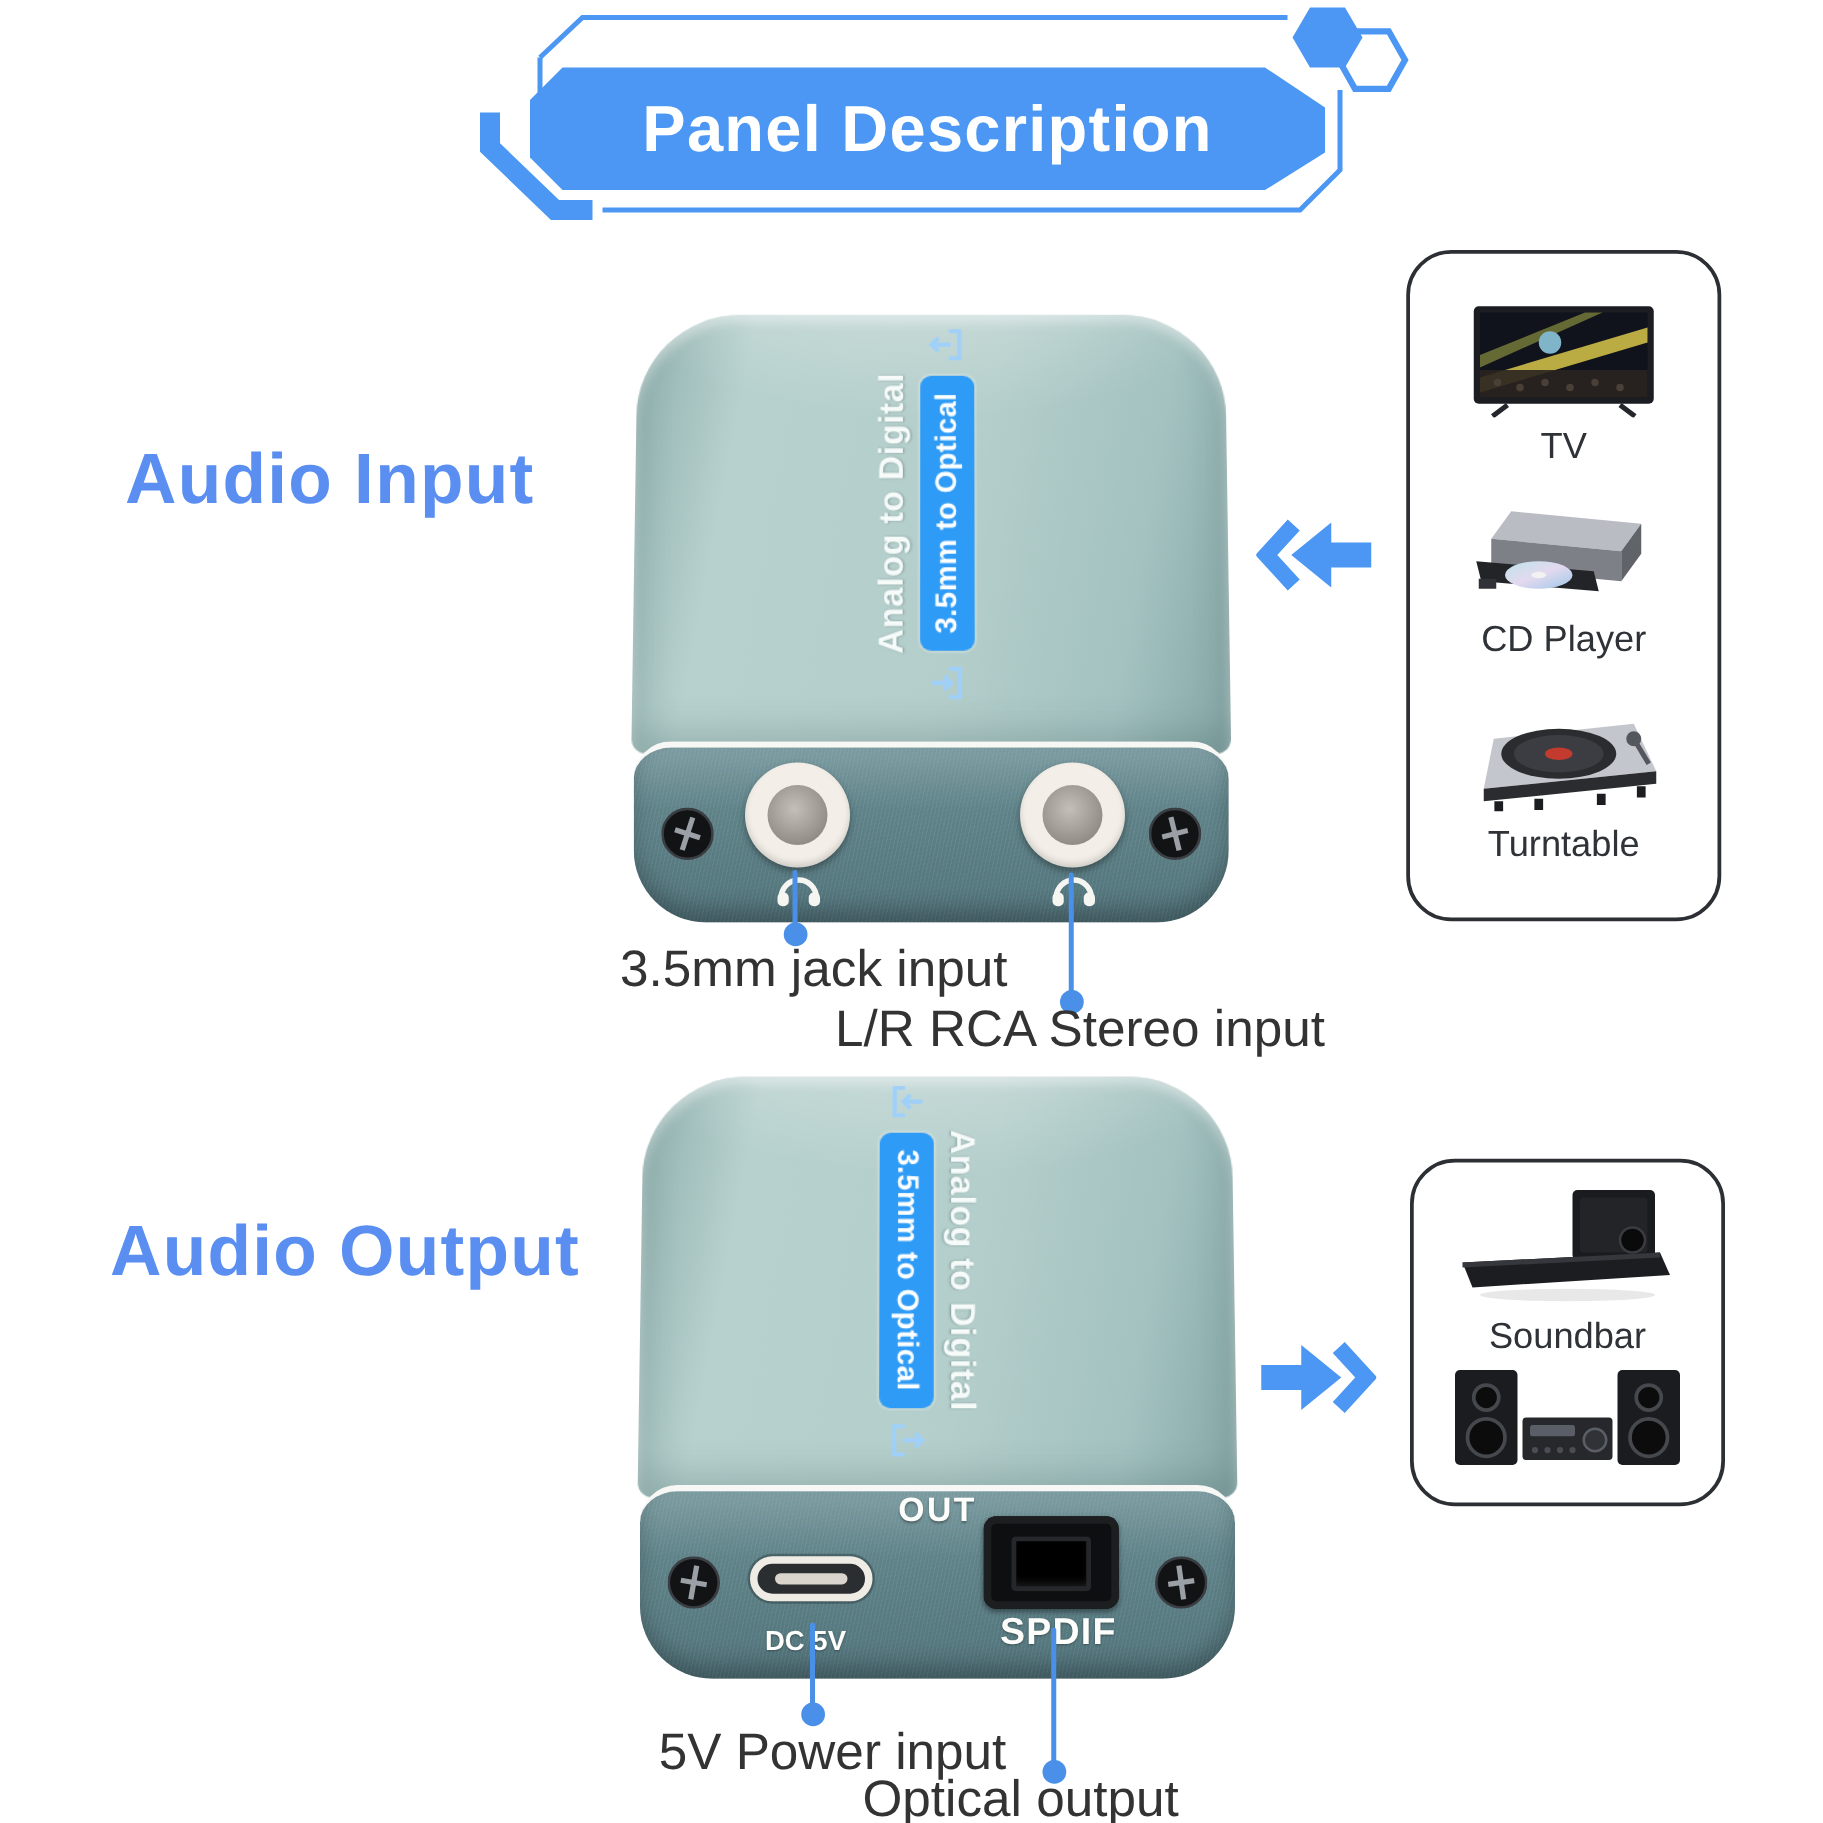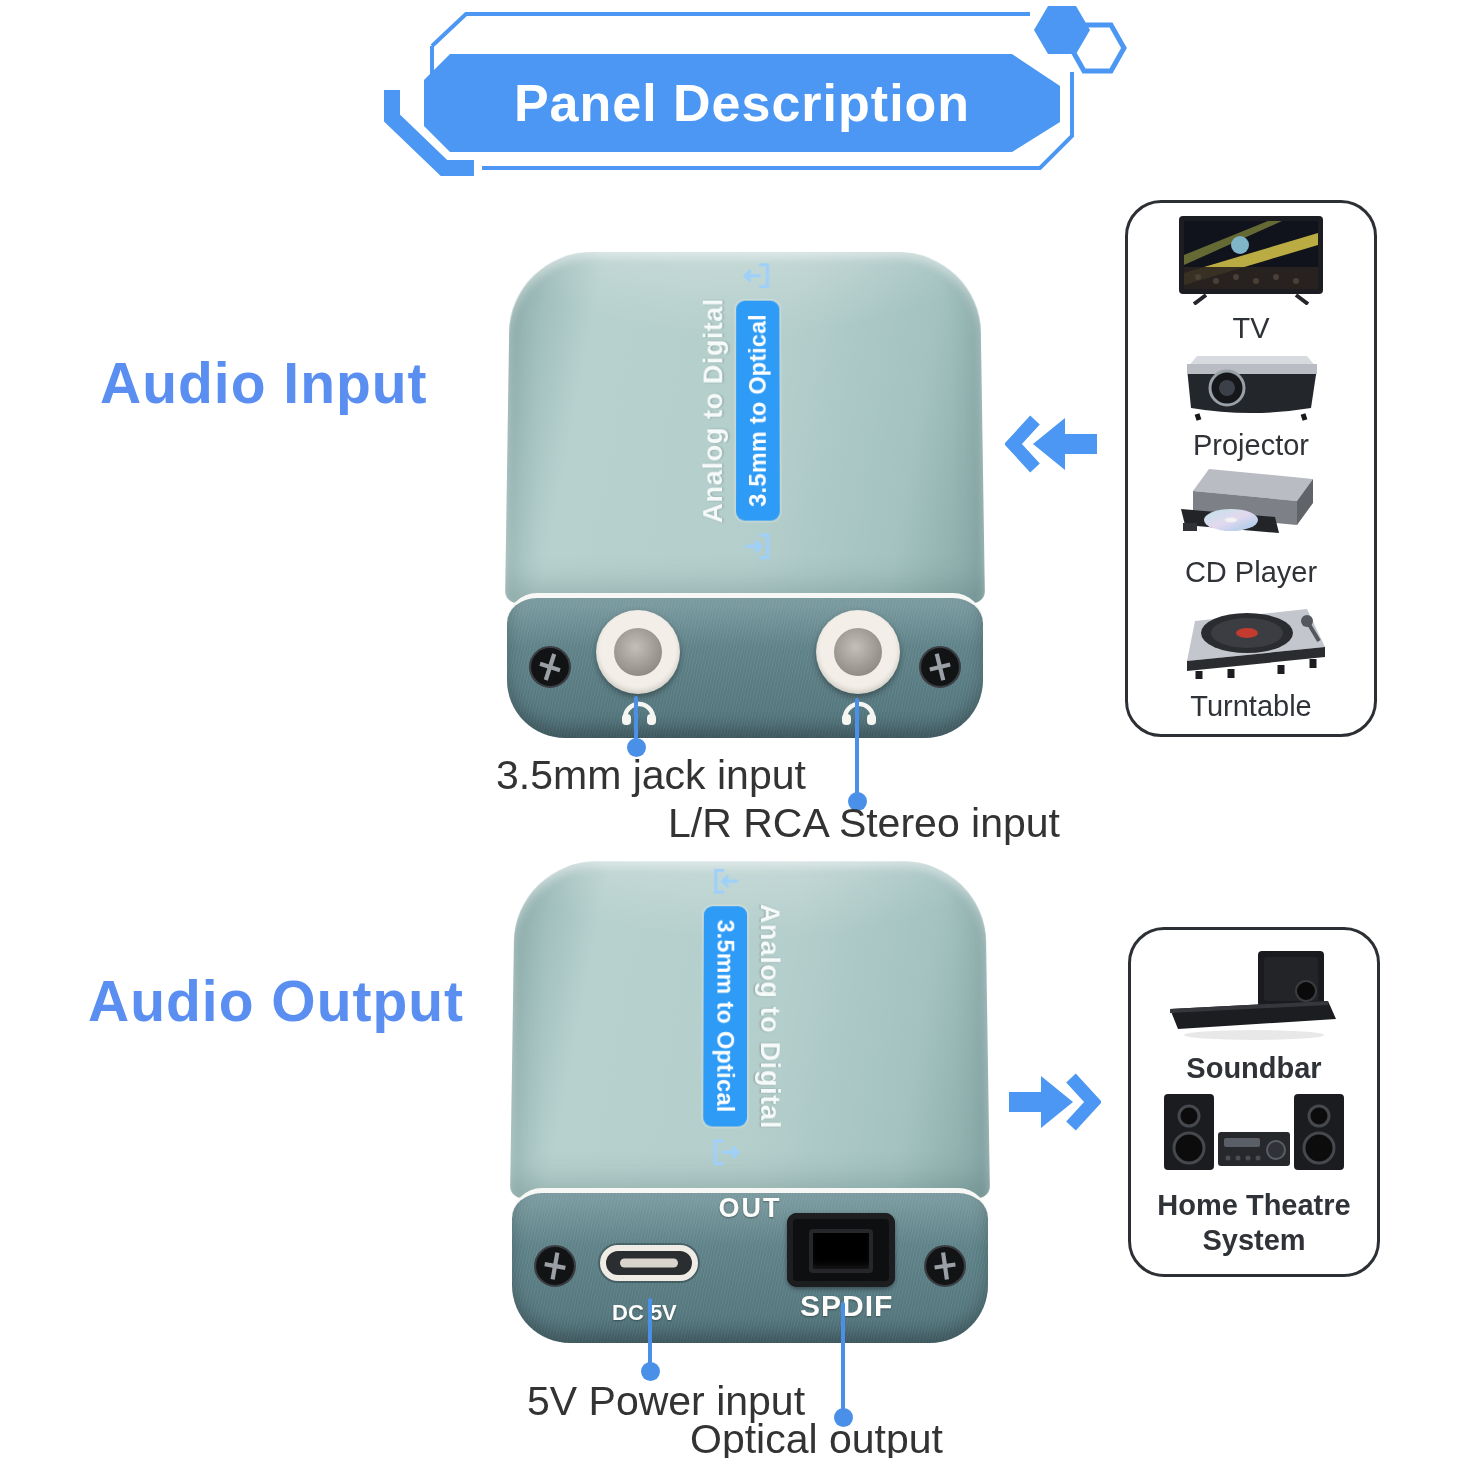--- a/index.html
+++ b/index.html
@@ -200,31 +200,20 @@
             <circle cx="58" cy="62" r="3"></circle>
             <circle cx="78" cy="66" r="3"></circle>
             <circle cx="98" cy="62" r="3"></circle>
             <circle cx="118" cy="66" r="3"></circle>
           </g>
         <path d="M28,80 l-12,9 M118,80 l12,9" stroke="#24262b" stroke-width="4"></path>
       </svg>
       <div class="side-label">TV</div>
     </div>
     <div class="side-item">
-      <svg width="152" height="76" viewBox="0 0 152 76">
-        <polygon points="22,10 132,10 142,22 12,22" fill="#d7dade"></polygon>
-        <path d="M12,22 H142 L136,62 Q76,72 16,62 Z" fill="#23262b"></path>
-        <rect x="12" y="18" width="130" height="10" fill="#b9bdc3"></rect>
-        <circle cx="52" cy="42" r="17" fill="#15171a" stroke="#9aa0a8" stroke-width="3"></circle>
-        <circle cx="52" cy="42" r="8" fill="#3c4049"></circle>
-        <path d="M22,68 l2,6 M128,68 l2,6" stroke="#17181b" stroke-width="5"></path>
-      </svg>
-      <div class="side-label">Projector</div>
-    </div>
-    <div class="side-item">
       <svg width="152" height="86" viewBox="0 0 152 86">
         <defs>
           <linearGradient id="cd" x1="0" y1="0" x2="1" y2="1">
             <stop offset="0" stop-color="#bfe3ea"></stop>
               <stop offset=".5" stop-color="#e3d9ef"></stop>
               <stop offset="1" stop-color="#9fc8e8"></stop>
           </linearGradient>
         </defs>
         <polygon points="34,6 138,16 122,38 18,28" fill="#b9bcc2"></polygon>
         <polygon points="18,28 122,38 122,62 18,52" fill="#7d8087"></polygon>
@@ -299,21 +288,21 @@
 
   <div class="callout-line" style="left:841px; top:1302px; height:112px;"></div>
   <div class="callout-dot" style="left:834px; top:1408px;"></div>
   <div class="callout-label" style="left:690px; top:1416px;">Optical output</div>
 
   <svg class="arrow-svg" style="left:1005px; top:1066px;" width="96" height="72" viewBox="0 0 96 72">
     <path d="M66,12 L88,36 L66,60" fill="none" stroke="var(--accent,#4b97f3)" stroke-width="13"></path>
     <polygon points="68,36 36,10 36,26 4,26 4,46 36,46 36,62" fill="var(--accent,#4b97f3)"></polygon>
   </svg>
 
-  <div class="side-panel" style="left:1128px; top:927px; width:252px; height:350px;font-weight:bold;">
+  <div class="side-panel" style="left:1128px; top:927px; width:252px; height:278px;">
     <div class="side-item">
       <svg width="180" height="98" viewBox="0 0 180 98">
         <rect x="94" y="4" width="66" height="56" rx="4" fill="#1a1b1e"></rect>
         <rect x="100" y="10" width="54" height="44" rx="3" fill="#232428"></rect>
         <circle cx="142" cy="44" r="10" fill="#0a0a0b" stroke="#3a3c40" stroke-width="2"></circle>
         <polygon points="6,62 164,54 172,72 14,82" fill="#1c1d20"></polygon>
         <polygon points="6,62 164,54 164,58 6,66" fill="#35373c"></polygon>
         <ellipse cx="90" cy="88" rx="70" ry="5" fill="#e8e8e8"></ellipse>
       </svg>
       <div class="side-label">Soundbar</div>
@@ -329,17 +318,16 @@
         <rect x="56" y="42" width="72" height="34" rx="3" fill="#26282c"></rect>
         <rect x="62" y="48" width="36" height="9" rx="2" fill="#5a5e66"></rect>
         <circle cx="114" cy="60" r="9" fill="#303237" stroke="#5a5e66" stroke-width="2"></circle>
         <g fill="#4a4d53">
             <circle cx="66" cy="68" r="2.5"></circle>
             <circle cx="76" cy="68" r="2.5"></circle>
             <circle cx="86" cy="68" r="2.5"></circle>
             <circle cx="96" cy="68" r="2.5"></circle>
           </g>
       </svg>
-      <div class="side-label">Home Theatre System</div>
     </div>
   </div>
 
 </div>
 
 </body></html>

